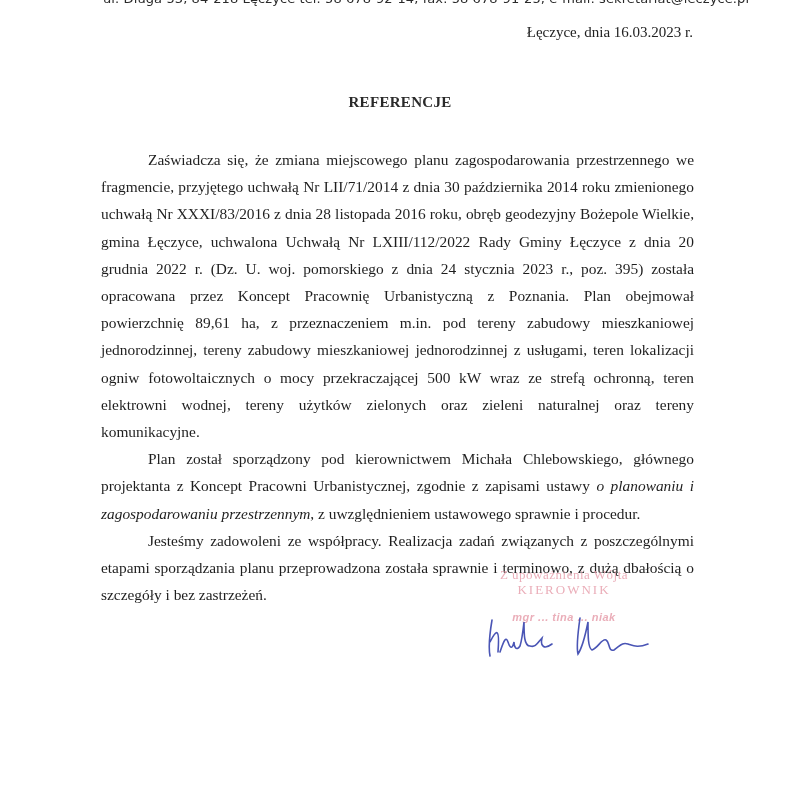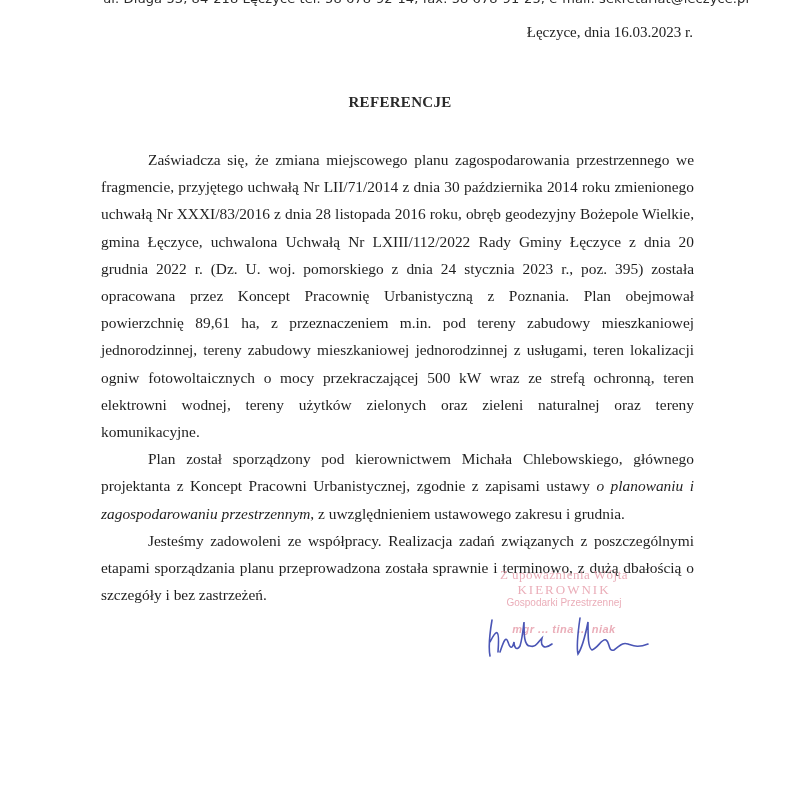--- a/index.html
+++ b/index.html
@@ -23,28 +23,27 @@
 
 <div class="page">
   <div class="header-line">ul. Długa 53, 84-218 Łęczyce   tel. 58 678-92-14,   fax. 58 678-91-25, e-mail: sekretariat@leczyce.pl</div>
 
   <div class="date-line">Łęczyce, dnia 16.03.2023 r.</div>
 
   <div class="title">REFERENCJE</div>
 
   <div class="body-text">
     <p>Zaświadcza się, że zmiana miejscowego planu zagospodarowania przestrzennego we fragmencie, przyjętego uchwałą Nr LII/71/2014 z dnia 30 października 2014 roku zmienionego uchwałą Nr XXXI/83/2016 z dnia 28 listopada 2016 roku, obręb geodezyjny Bożepole Wielkie, gmina Łęczyce, uchwalona Uchwałą Nr LXIII/112/2022 Rady Gminy Łęczyce z dnia 20 grudnia 2022 r. (Dz. U. woj. pomorskiego z dnia 24 stycznia 2023 r., poz. 395) została opracowana przez Koncept Pracownię Urbanistyczną z Poznania. Plan obejmował powierzchnię 89,61 ha, z przeznaczeniem m.in. pod tereny zabudowy mieszkaniowej jednorodzinnej, tereny zabudowy mieszkaniowej jednorodzinnej z usługami, teren lokalizacji ogniw fotowoltaicznych o mocy przekraczającej 500 kW wraz ze strefą ochronną, teren elektrowni wodnej, tereny użytków zielonych oraz zieleni naturalnej oraz tereny komunikacyjne.</p>
-    <p><span>Plan został sporządzony pod kierownictwem Michała Chlebowskiego, głównego projektanta z Koncept Pracowni Urbanistycznej, zgodnie z zapisami ustawy </span><em>o planowaniu i zagospodarowaniu przestrzennym</em><span>, z uwzględnieniem ustawowego zakresu i grudnia.</span></p>
+    <p><span>Plan został sporządzony pod kierownictwem Michała Chlebowskiego, głównego projektanta z Koncept Pracowni Urbanistycznej, zgodnie z zapisami ustawy </span><em>o planowaniu i zagospodarowaniu przestrzennym</em><span>, z uwzględnieniem ustawowego sprawnie i procedur.</span></p>
     <p>Jesteśmy zadowoleni ze współpracy. Realizacja zadań związanych z poszczególnymi etapami sporządzania planu przeprowadzona została sprawnie  i terminowo, z dużą dbałością o szczegóły i bez zastrzeżeń.</p>
   </div>
 
   <div class="stamp">
     <div class="s1">Z upoważnienia Wójta</div>
     <div class="s2">KIEROWNIK</div>
-    <div class="s3">Gospodarki Przestrzennej</div>
     <div class="s5">mgr ... tina ... niak</div>
   </div>
 
   <svg class="signature" viewBox="0 0 200 50">
     <path d="M12 8 C10 20, 8 34, 10 44 M10 30 C16 18, 20 14, 18 40 M20 40 C24 28, 26 24, 28 30 C30 36, 32 38, 34 30 C34 34, 36 40, 40 34 C42 28, 44 10, 44 10 C44 22, 44 34, 50 34 C56 36, 58 30, 62 26 C60 34, 64 38, 72 32" fill="none" stroke="#4a55b5" stroke-width="1.6" stroke-linecap="round"></path>
     <path d="M100 6 C98 20, 96 34, 98 42 C102 36, 106 20, 108 10 C108 24, 108 36, 112 38 C118 36, 122 26, 126 28 C130 30, 128 40, 134 38 C140 34, 142 30, 148 32 C154 34, 158 36, 168 32" fill="none" stroke="#4a55b5" stroke-width="1.6" stroke-linecap="round"></path>
   </svg>
 </div>
 
 </body></html>

